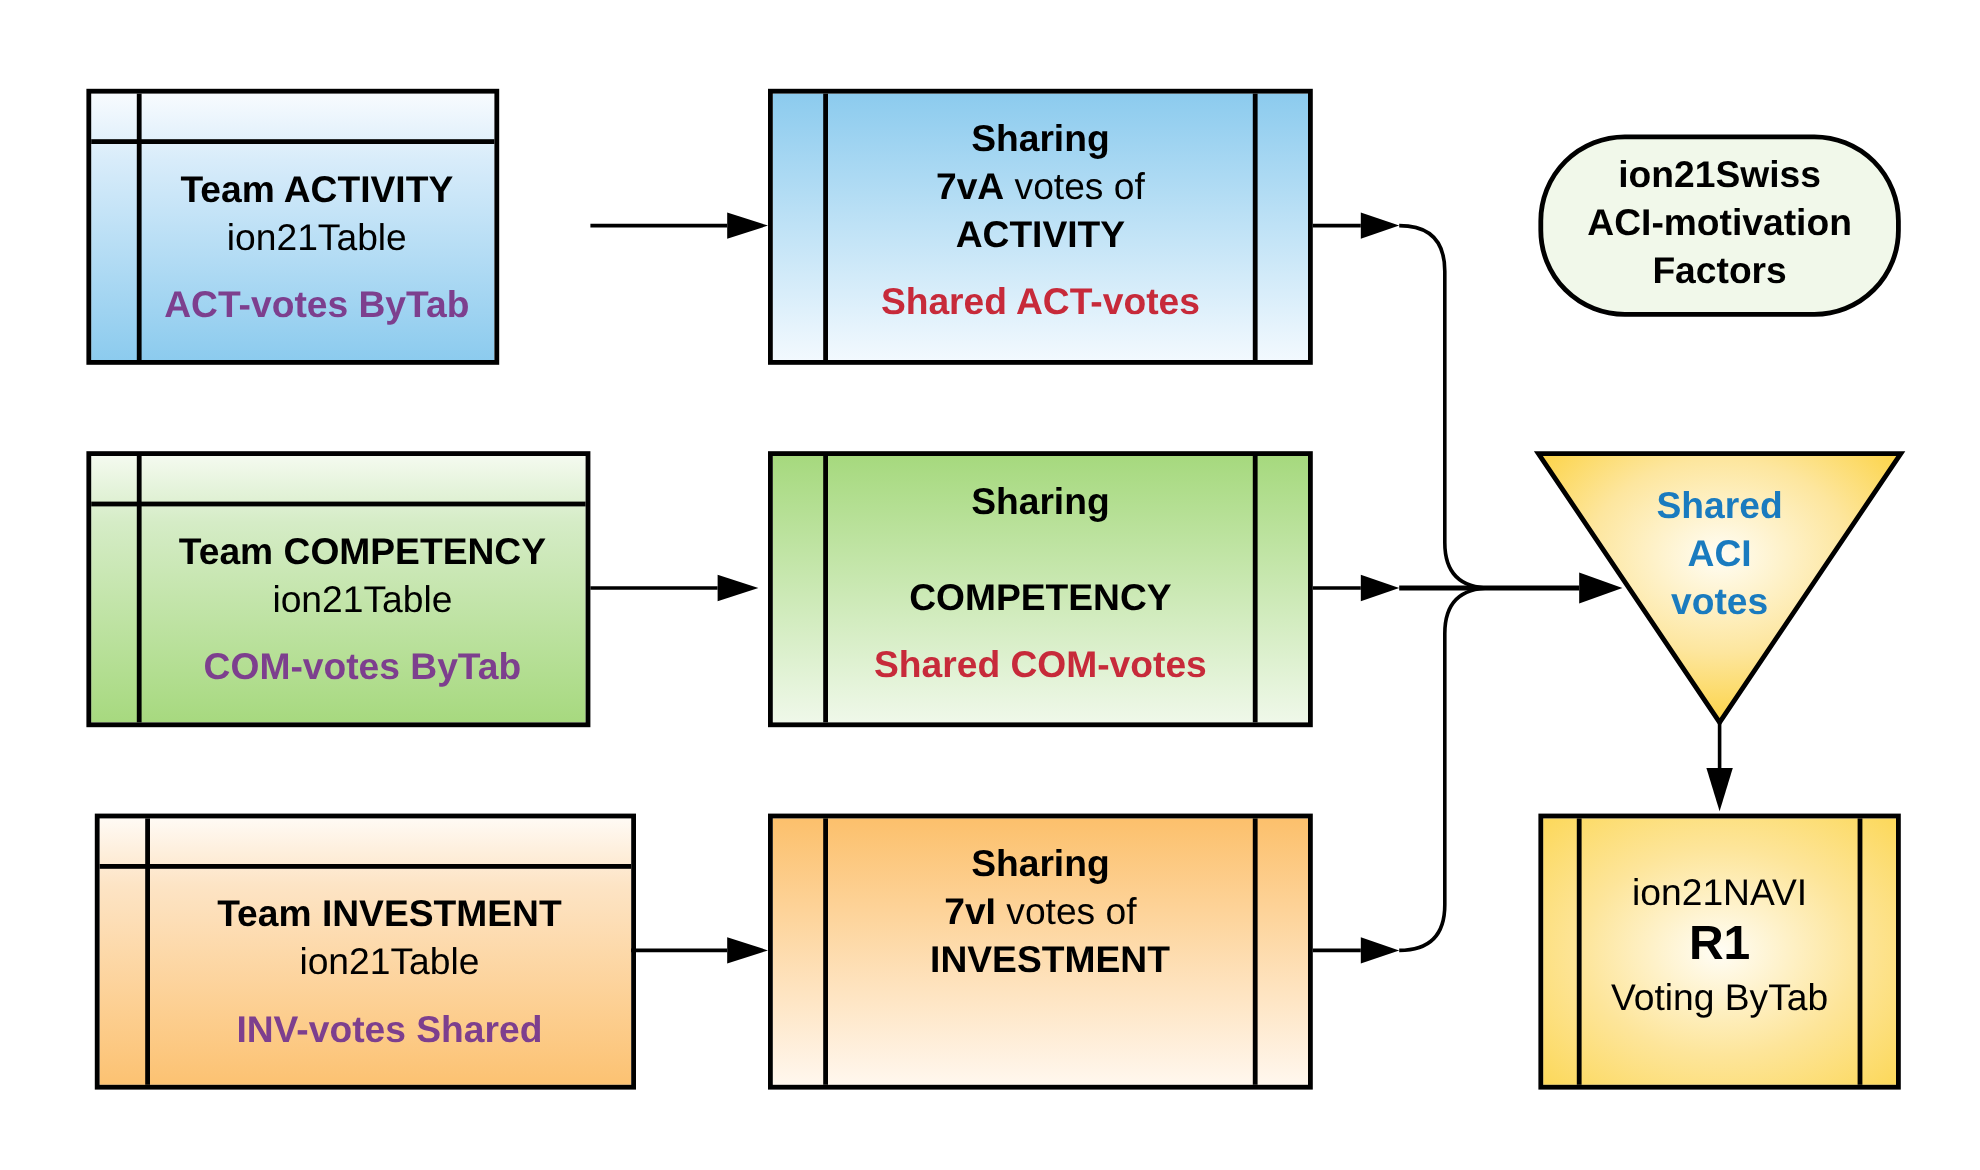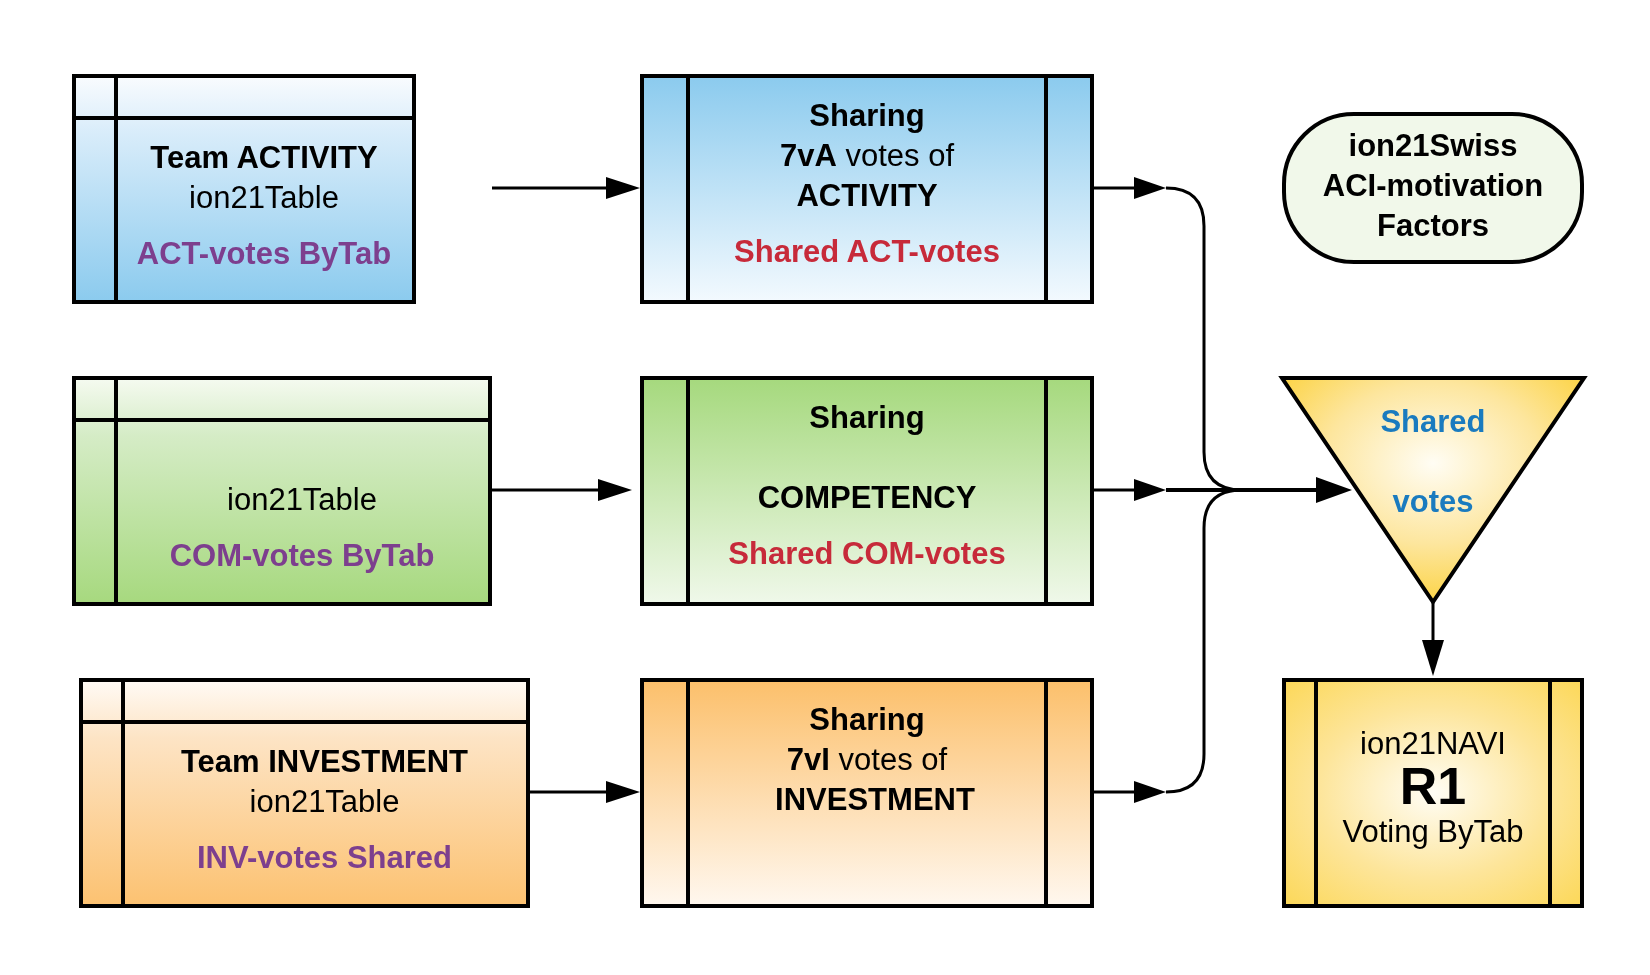--- a/index.html
+++ b/index.html
@@ -86,20 +86,21 @@
   <div class="colline"></div>
   <div class="rowline"></div>
   <div class="label bold" style="top:60px; padding-left:40px;">Team ACTIVITY</div>
   <div class="label" style="top:100px; padding-left:40px;">ion21Table</div>
   <div class="label purple" style="top:156px; padding-left:40px;">ACT-votes ByTab</div>
 </div>
 
 <div class="node table-node grad-green-up" style="left:72px; top:376px; width:420px; height:230px;">
   <div class="colline"></div>
   <div class="rowline"></div>
+  <div class="label bold" style="top:60px; padding-left:40px;">Team COMPETENCY</div>
   <div class="label" style="top:100px; padding-left:40px;">ion21Table</div>
   <div class="label purple" style="top:156px; padding-left:40px;">COM-votes ByTab</div>
 </div>
 
 <div class="node table-node grad-orange-up" style="left:79px; top:678px; width:451px; height:230px;">
   <div class="colline"></div>
   <div class="rowline"></div>
   <div class="label bold" style="top:60px; padding-left:40px;">Team INVESTMENT</div>
   <div class="label" style="top:100px; padding-left:40px;">ion21Table</div>
   <div class="label purple" style="top:156px; padding-left:40px;">INV-votes Shared</div>
@@ -131,22 +132,23 @@
 </div>
 
 <div class="node terminal" style="left:1282px; top:112px; width:302px; height:152px;">
   <div class="label bold" style="top:10px;">ion21Swiss</div>
   <div class="label bold" style="top:50px;">ACI-motivation</div>
   <div class="label bold" style="top:90px;">Factors</div>
 </div>
 
 <div style="position:absolute; left:1282px; top:402px; width:302px; height:130px;">
   <div class="label blue" style="top:0px;">Shared</div>
+  <div class="label blue" style="top:40px;">ACI</div>
   <div class="label blue" style="top:80px;">votes</div>
 </div>
 
 <div class="node process-node navi" style="left:1282px; top:678px; width:302px; height:230px;">
   <div class="bar" style="left:28px;"></div>
   <div class="bar" style="right:28px;"></div>
   <div class="label" style="top:42px;">ion21NAVI</div>
-  <div class="label bold" style="top:82px; font-size:52px; line-height:44px;">R1</div>
+  <div class="label bold" style="top:82px; font-size:40px; line-height:44px;">R1</div>
   <div class="label" style="top:130px;">Voting ByTab</div>
 </div>
 
 </body></html>

